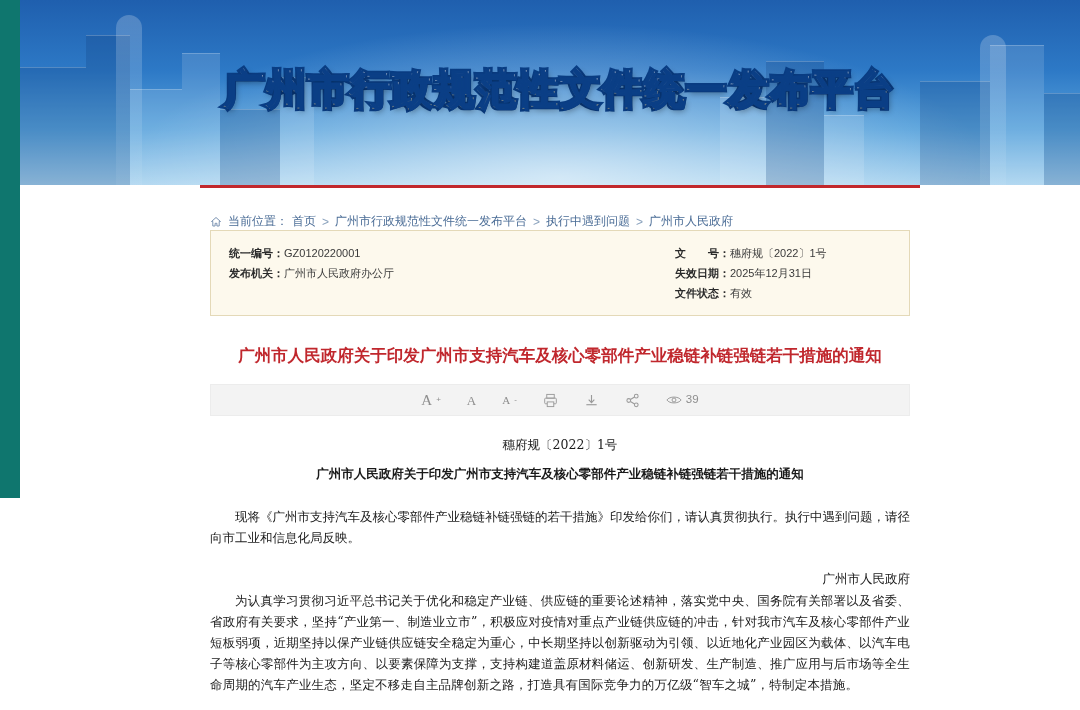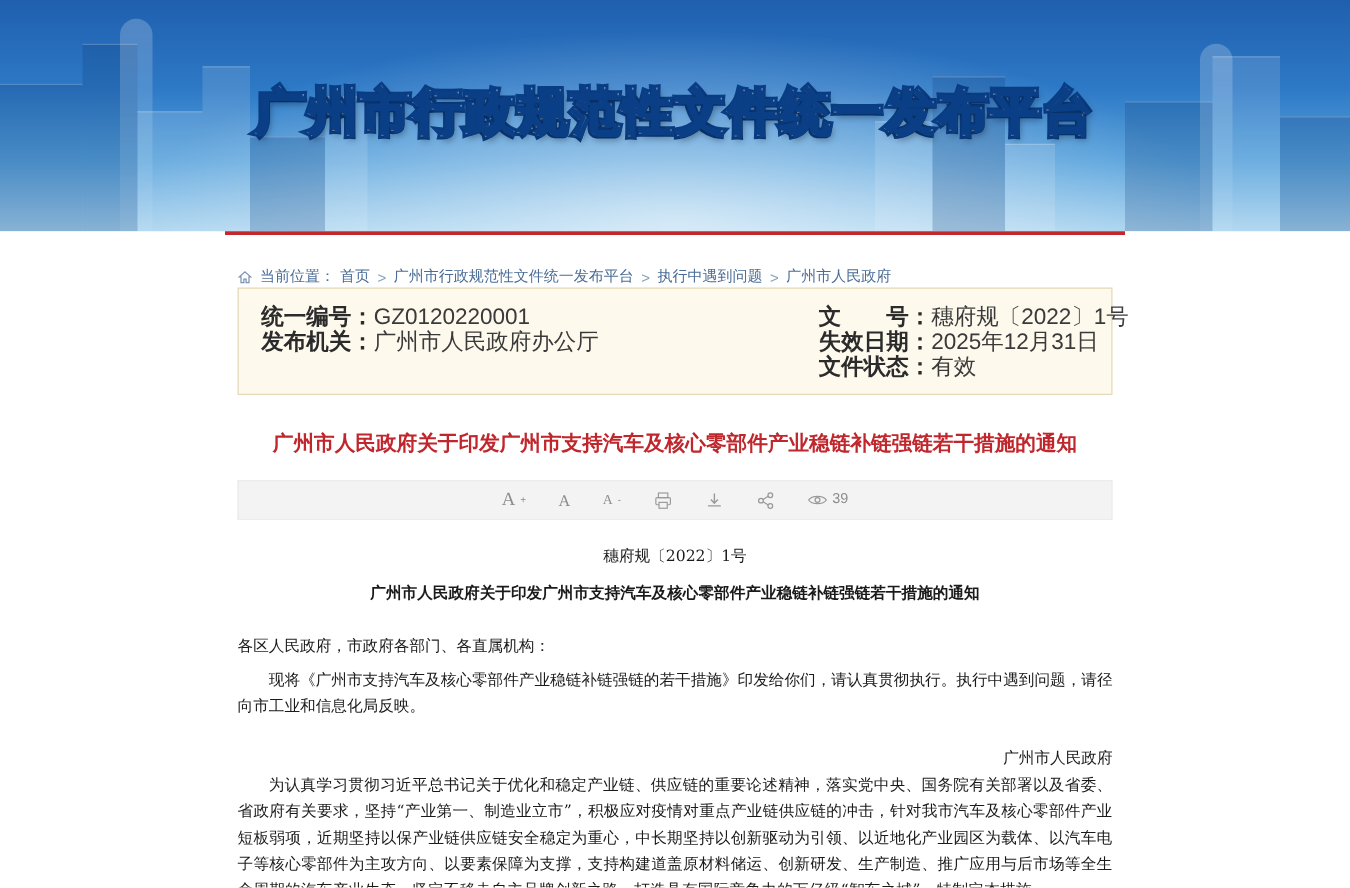--- a/index.html
+++ b/index.html
@@ -8,21 +8,22 @@
     width: 1080px; height: 710px;
     overflow: hidden;
     background: #ffffff;
     font-family: "Liberation Sans", sans-serif;
   }
 
   .page {
     position: relative;
     width: 1080px;
     height: 498px;
-    background: #bef264;
+    background: #0f766e;
+    padding-left: 20px;
   }
 
   
   .banner {
     position: relative;
     width: 1080px;
     height: 185px;
     overflow: hidden;
     background: linear-gradient(180deg, #1f5fae 0%, #2d79c6 38%, #59a3dc 70%, #a8d3ef 100%);
   }
@@ -118,21 +119,21 @@
   }
   .breadcrumb .sep { color: #8aa2bd; margin: 0 2px; }
   .breadcrumb a { color: #4a6c96; text-decoration: none; }
 
   
   .infobox {
     border: 1px solid #e4d9b8;
     background: #fdf9ed;
     padding: 12px 18px 12px 18px;
     display: flex;
-    font-size: 18px;
+    font-size: 11px;
     color: #333;
     line-height: 20px;
   }
   .infobox .col { flex: 0 0 50%; }
   .infobox .col.right { padding-left: 115px; }
   .infobox .row { white-space: nowrap; }
   .infobox .lbl { color: #2b2b2b; font-weight: bold; }
   .infobox .val { color: #3a3a3a; }
 
   .doc-title {
@@ -317,21 +318,20 @@
             </svg>
           </span>
           <span class="count">39</span>
         </span>
       </div>
 
       <div class="doc-body">
         <div class="num">穗府规〔2022〕1号</div>
         <div class="subject">广州市人民政府关于印发广州市支持汽车及核心零部件产业稳链补链强链若干措施的通知</div>
 
-        <p>各区人民政府，市政府各部门、各直属机构：</p>
         <p class="indent">现将《广州市支持汽车及核心零部件产业稳链补链强链的若干措施》印发给你们，请认真贯彻执行。执行中遇到问题，请径向市工业和信息化局反映。</p>
 
         <div class="sign">
           <div>广州市人民政府</div>
         </div>
 
         <p class="para">为认真学习贯彻习近平总书记关于优化和稳定产业链、供应链的重要论述精神，落实党中央、国务院有关部署以及省委、省政府有关要求，坚持“产业第一、制造业立市”，积极应对疫情对重点产业链供应链的冲击，针对我市汽车及核心零部件产业短板弱项，近期坚持以保产业链供应链安全稳定为重心，中长期坚持以创新驱动为引领、以近地化产业园区为载体、以汽车电子等核心零部件为主攻方向、以要素保障为支撑，支持构建道盖原材料储运、创新研发、生产制造、推广应用与后市场等全生命周期的汽车产业生态，坚定不移走自主品牌创新之路，打造具有国际竞争力的万亿级“智车之城”，特制定本措施。</p>
       </div>
 
     </div>

